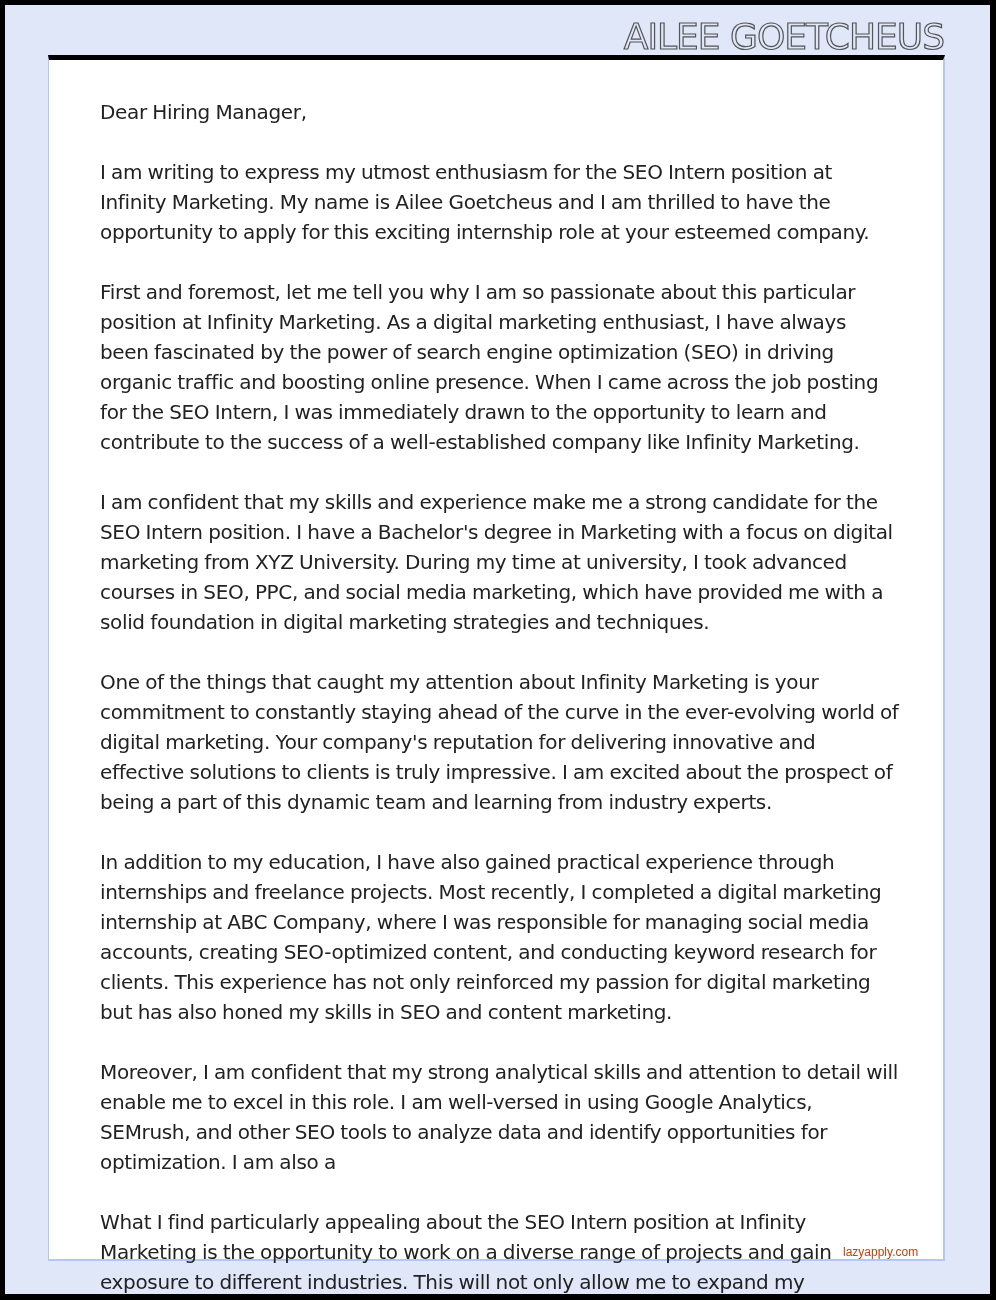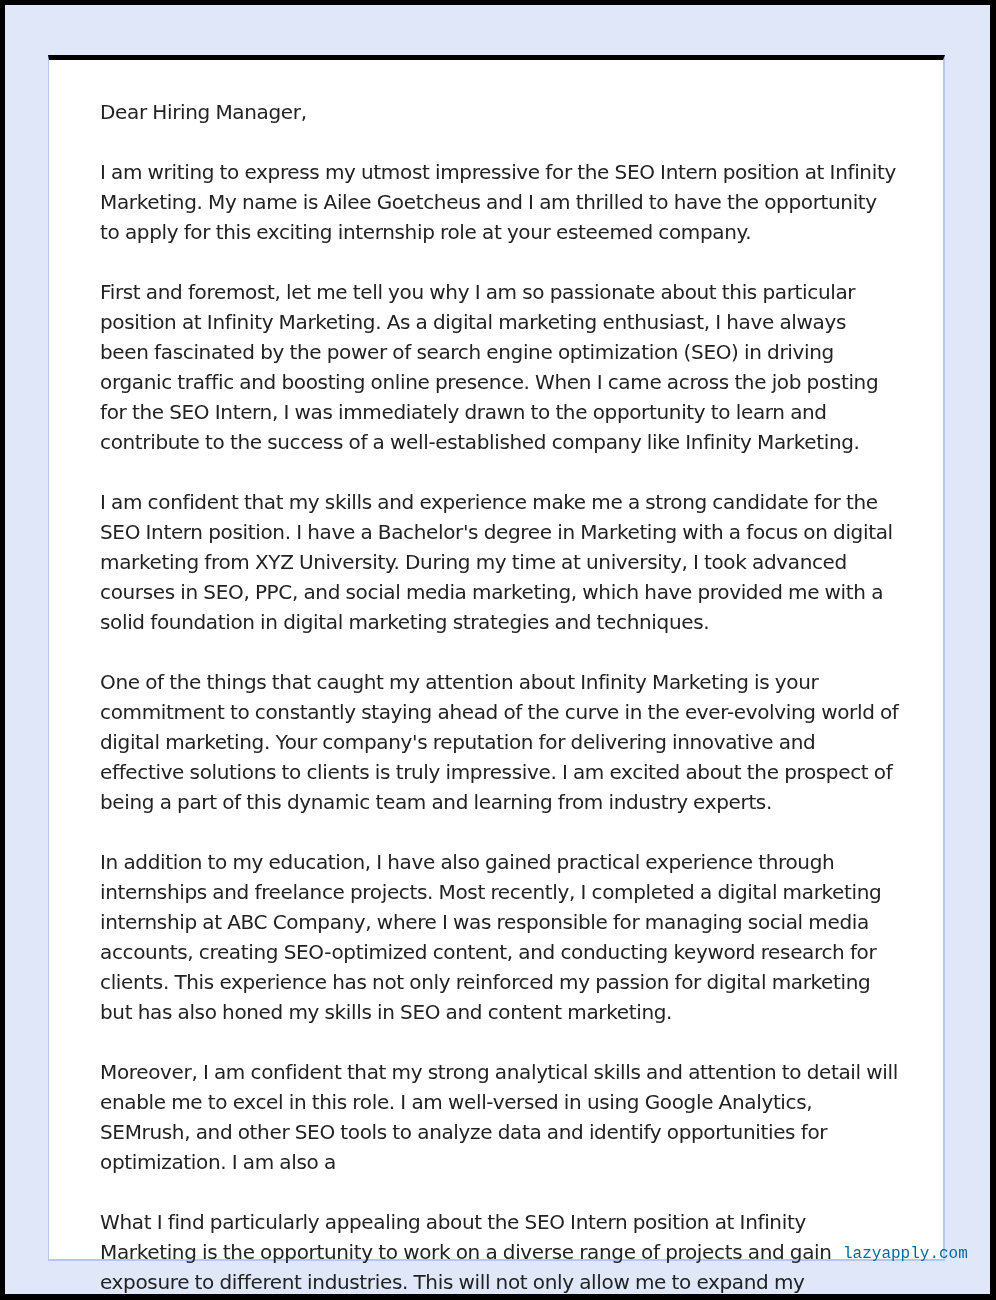--- a/index.html
+++ b/index.html
@@ -53,36 +53,37 @@
       line-height: 30px;
       color: #222;
       letter-spacing: -0.35px;
       word-spacing: -0.5px;
     }
     .letter p { margin: 0 0 30px 0; }
     .watermark {
       position: absolute;
       left: 838px;
       top: 1240px;
-      font-family: Liberation Mono, monospace;
-      font-size: 16px;
-      color: #0369a1;
+      font-family: Liberation Sans, sans-serif;
+      font-size: 12px;
+      color: #c2410c;
       white-space: nowrap;
     }
   </style>
 </head>
 <body>
 
 <div class="frame">
+  <div class="name">AILEE GOETCHEUS</div>
 
   <div class="card"></div>
 
   <div class="letter">
     <p>Dear Hiring Manager,</p>
-    <p>I am writing to express my utmost impressive for the SEO Intern position at Infinity Marketing. My name is Ailee Goetcheus and I am thrilled to have the opportunity to apply for this exciting internship role at your esteemed company.</p>
+    <p>I am writing to express my utmost enthusiasm for the SEO Intern position at Infinity Marketing. My name is Ailee Goetcheus and I am thrilled to have the opportunity to apply for this exciting internship role at your esteemed company.</p>
     <p>First and foremost, let me tell you why I am so passionate about this particular position at Infinity Marketing. As a digital marketing enthusiast, I have always been fascinated by the power of search engine optimization (SEO) in driving organic traffic and boosting online presence. When I came across the job posting for the SEO Intern, I was immediately drawn to the opportunity to learn and contribute to the success of a well-established company like Infinity Marketing.</p>
     <p>I am confident that my skills and experience make me a strong candidate for the SEO Intern position. I have a Bachelor's degree in Marketing with a focus on digital marketing from XYZ University. During my time at university, I took advanced courses in SEO, PPC, and social media marketing, which have provided me with a solid foundation in digital marketing strategies and techniques.</p>
     <p>One of the things that caught my attention about Infinity Marketing is your commitment to constantly staying ahead of the curve in the ever-evolving world of digital marketing. Your company's reputation for delivering innovative and effective solutions to clients is truly impressive. I am excited about the prospect of being a part of this dynamic team and learning from industry experts.</p>
     <p>In addition to my education, I have also gained practical experience through internships and freelance projects. Most recently, I completed a digital marketing internship at ABC Company, where I was responsible for managing social media accounts, creating SEO-optimized content, and conducting keyword research for clients. This experience has not only reinforced my passion for digital marketing but has also honed my skills in SEO and content marketing.</p>
     <p>Moreover, I am confident that my strong analytical skills and attention to detail will enable me to excel in this role. I am well-versed in using Google Analytics, SEMrush, and other SEO tools to analyze data and identify opportunities for optimization. I am also a</p>
     <p>What I find particularly appealing about the SEO Intern position at Infinity Marketing is the opportunity to work on a diverse range of projects and gain exposure to different industries. This will not only allow me to expand my knowledge and skills but also give me a well-rounded understanding of SEO and its applications in various contexts.</p>
   </div>
 
   <div class="watermark">lazyapply.com</div>
 </div>

